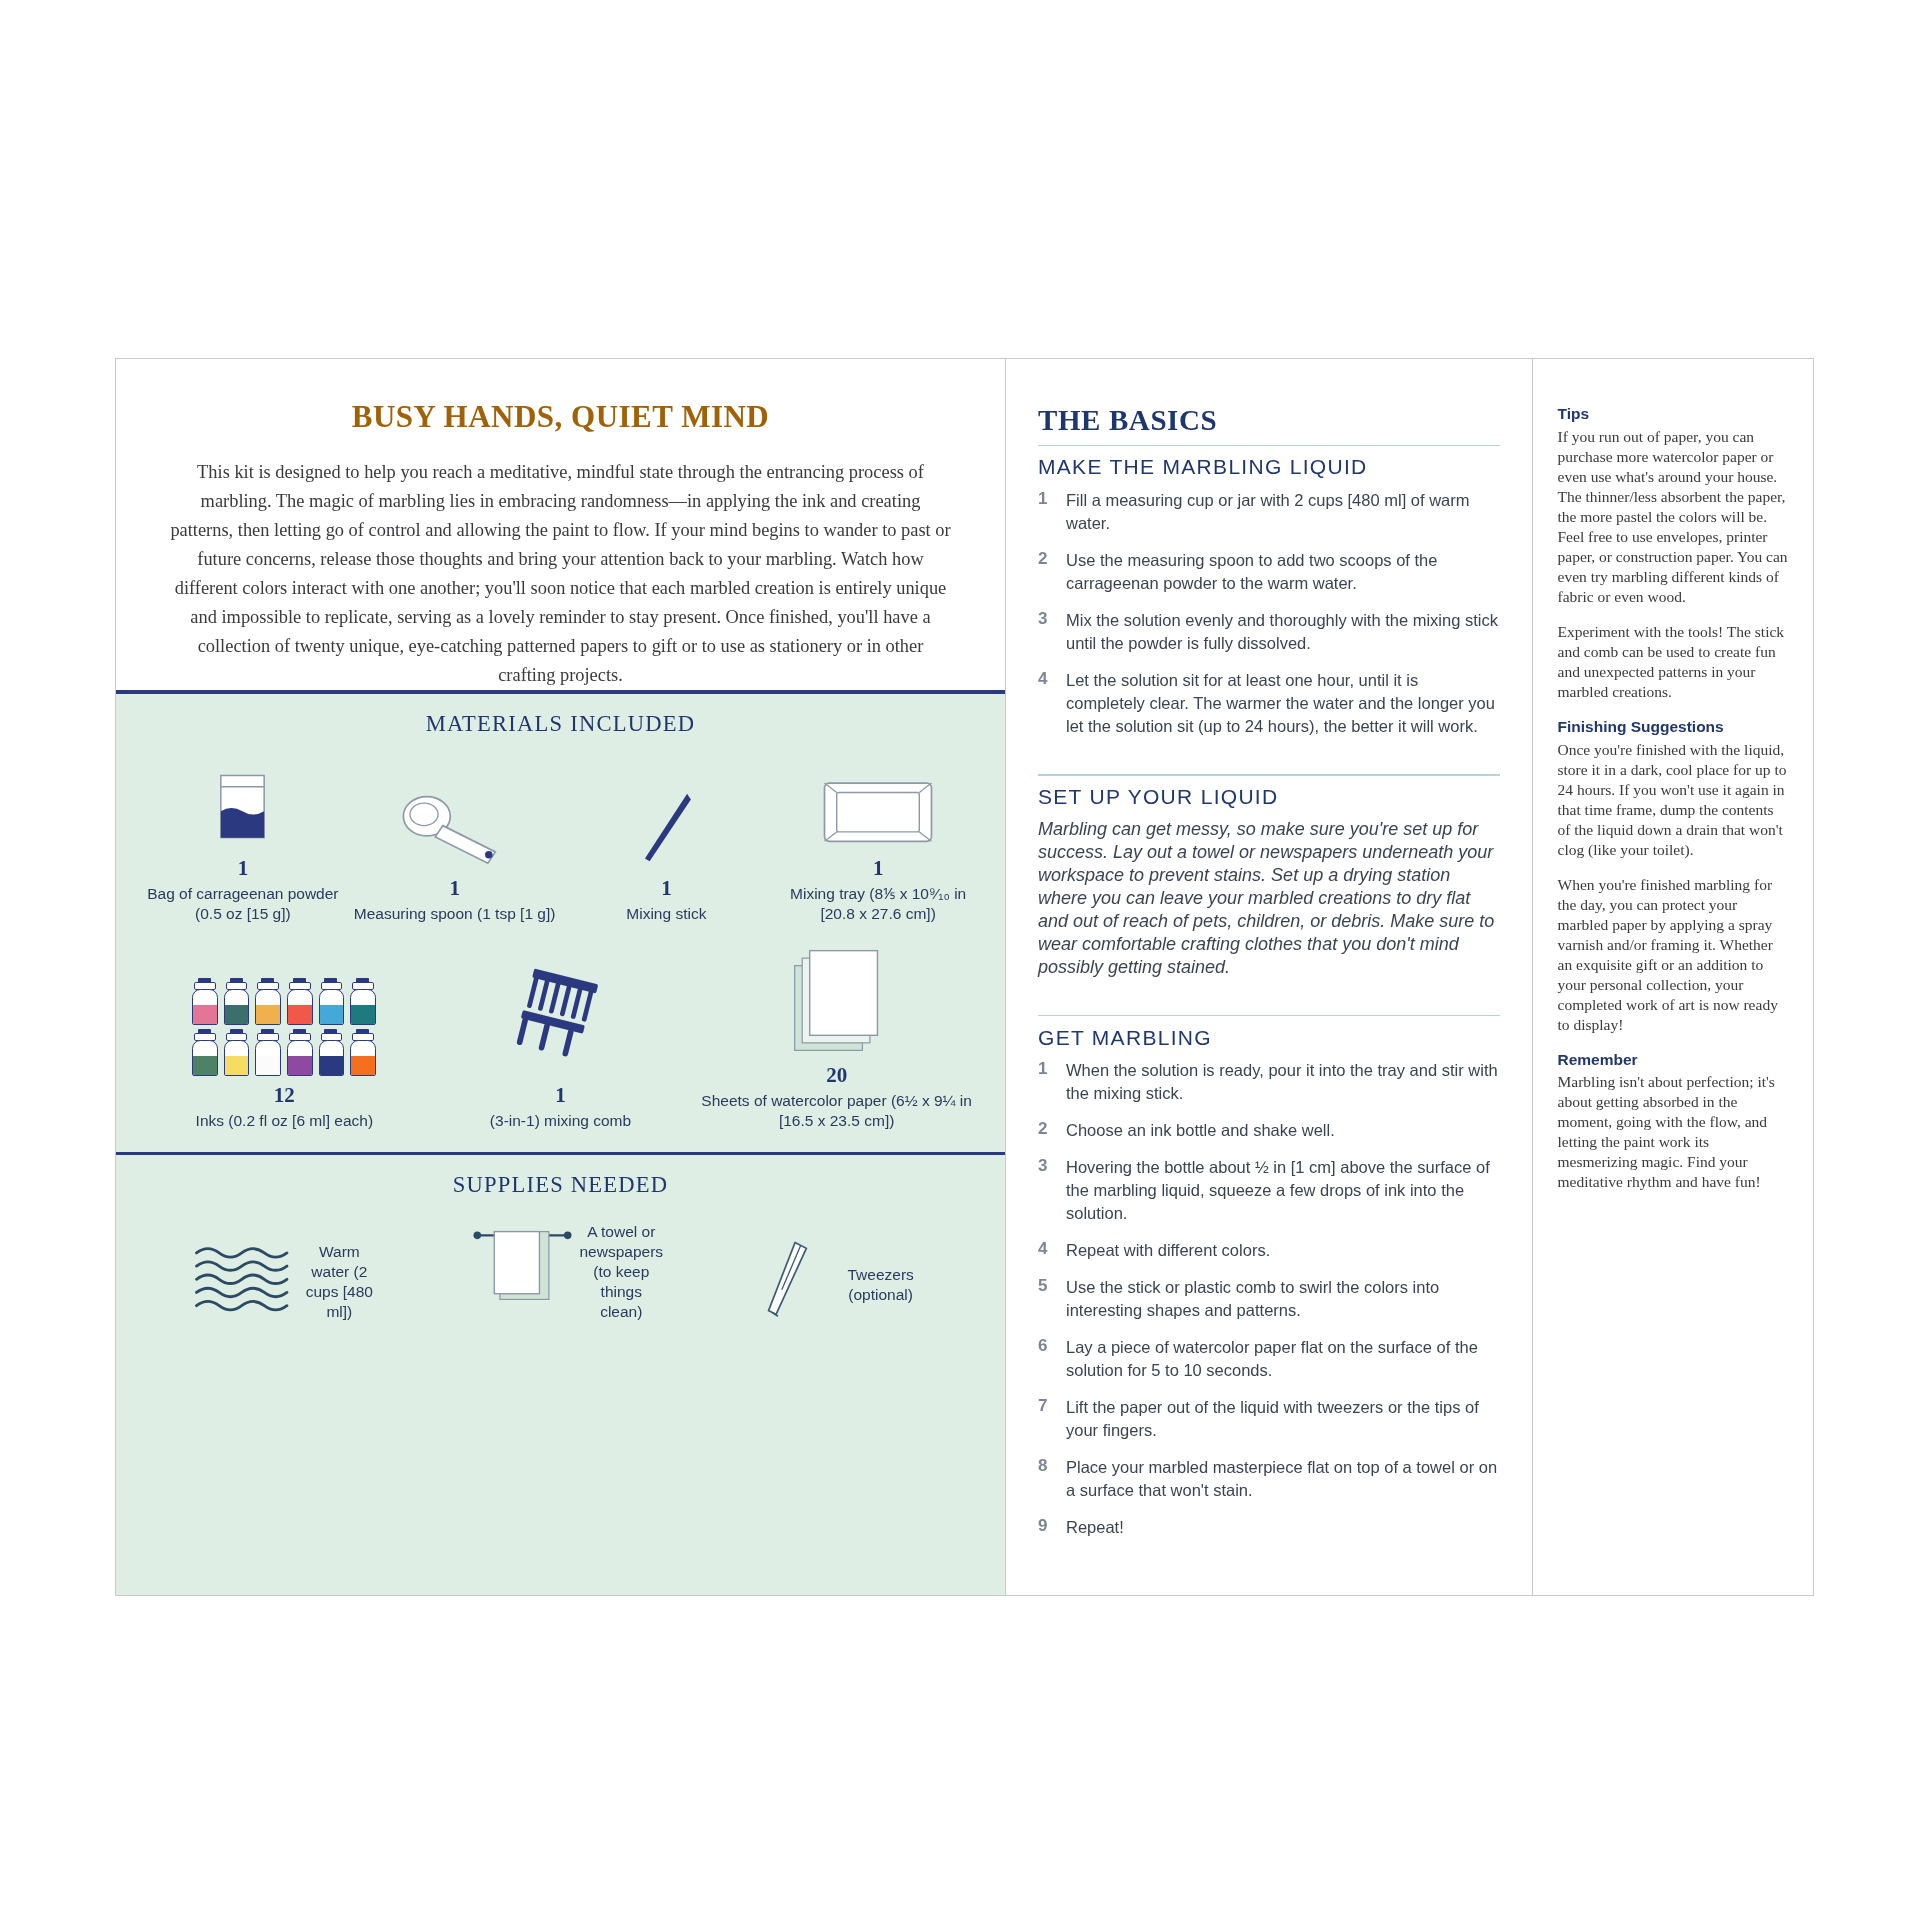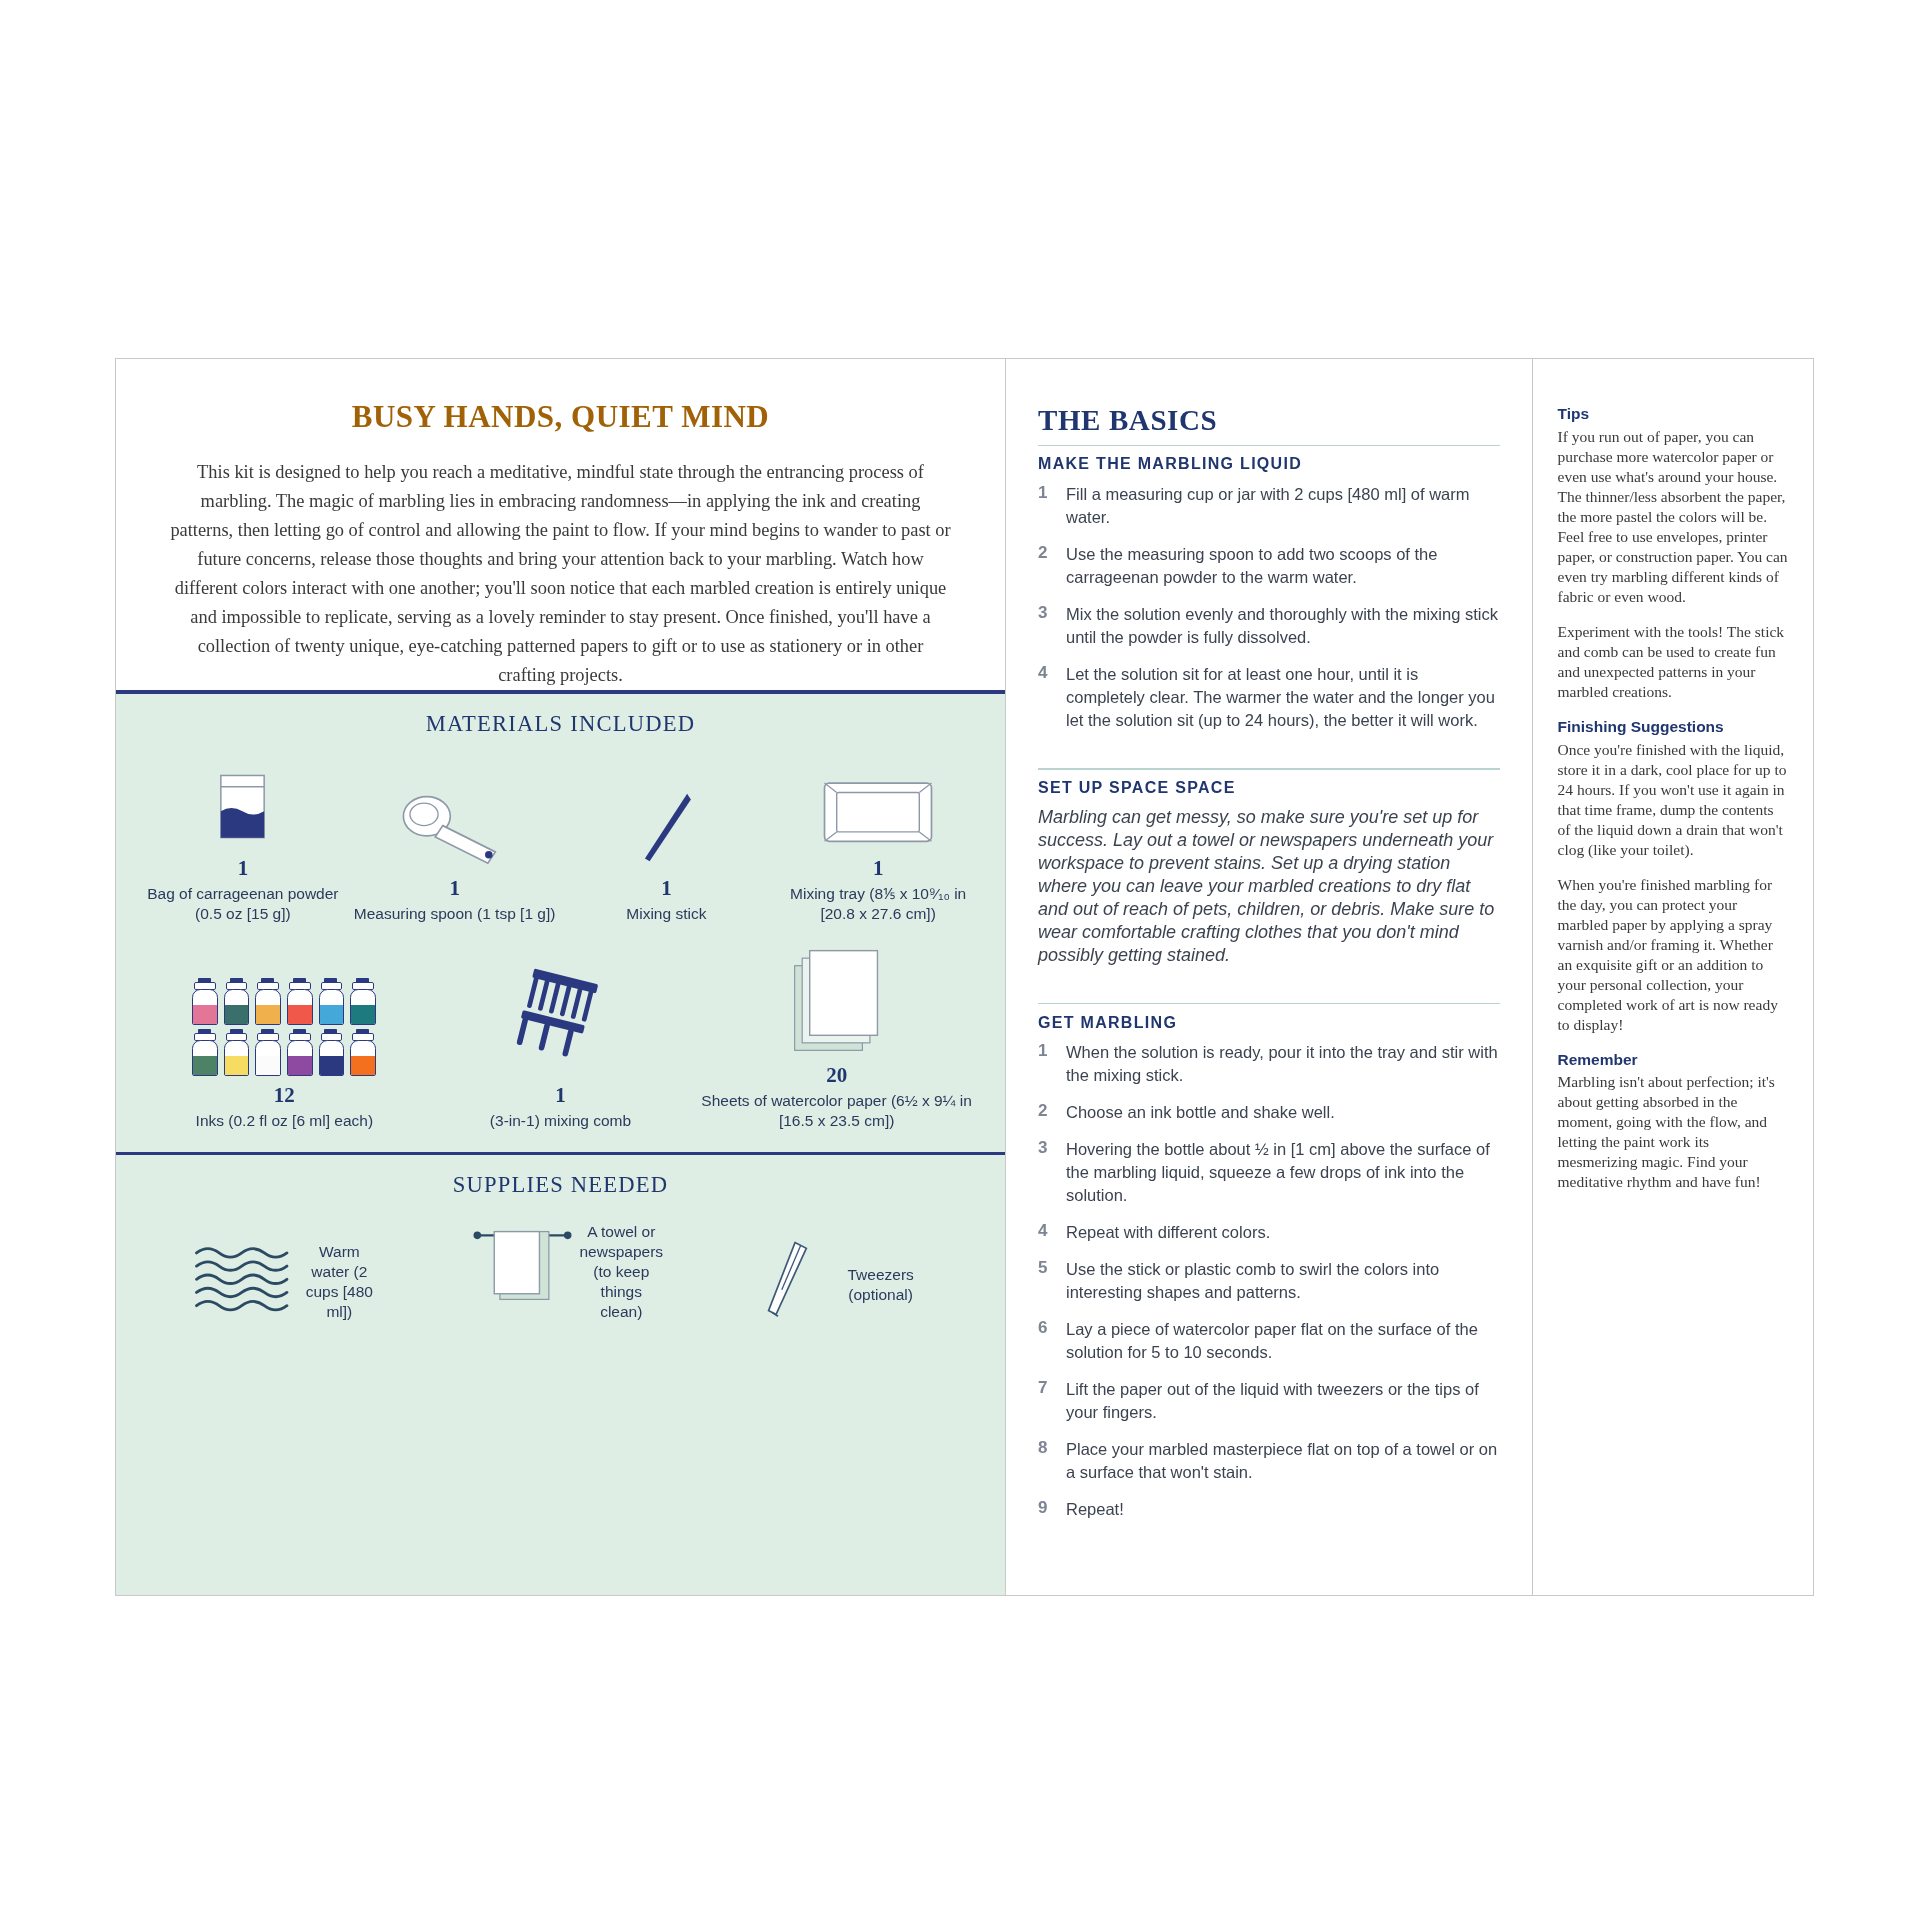--- a/index.html
+++ b/index.html
@@ -55,21 +55,21 @@
   .b-fill{position:absolute;left:0;bottom:0;width:100%;height:56%;}
 
   
   .col-mid{width:527px;box-sizing:border-box;padding:45px 32px 19px 32px;border-right:0.9px solid #c9c9c9;}
   .basics-title{
     font-family:"Liberation Serif", serif;font-weight:bold;color:#20366f;
     font-size:29px;letter-spacing:0.6px;margin:0 0 7.5px 0;
   }
   .sec-rule{height:1.4px;background:#b9d4d0;margin:5.6px 0 9.4px 0;}
   .sec-head{
-    color:#20366f;font-weight:bold;font-size:16px;letter-spacing:1.3px;
+    color:#20366f;font-weight:normal;font-size:21px;letter-spacing:1.3px;
     margin:0 0 9.4px 0;
   }
   .step{display:flex;margin-bottom:14px;}
   .step-num{
     width:28px;flex:0 0 28px;color:#7d8595;font-size:17px;font-weight:bold;
     font-family:"Liberation Sans", sans-serif;
   }
   .step-txt{color:#3c4350;font-size:16.5px;line-height:23px;flex:1;}
   .sec-body{color:#3c4350;font-size:18px;line-height:23px;margin:0 0 13px 0;font-style:italic;}
   .sec-gap{height:17px;}
@@ -358,21 +358,21 @@
         <div class="step">
           <div class="step-num">3</div>
           <div class="step-txt">Mix the solution evenly and thoroughly with the mixing stick until the powder is fully dissolved.</div>
         </div>
         <div class="step">
           <div class="step-num">4</div>
           <div class="step-txt">Let the solution sit for at least one hour, until it is completely clear. The warmer the water and the longer you let the solution sit (up to 24 hours), the better it will work.</div>
         </div>
         <div class="sec-gap"></div>
         <div class="sec-rule"></div>
-        <div class="sec-head">SET UP SPACE SPACE</div>
+        <div class="sec-head">SET UP YOUR LIQUID</div>
         <div class="sec-body">Marbling can get messy, so make sure you're set up for success. Lay out a towel or newspapers underneath your workspace to prevent stains. Set up a drying station where you can leave your marbled creations to dry flat and out of reach of pets, children, or debris. Make sure to wear comfortable crafting clothes that you don't mind possibly getting stained.</div>
         <div class="sec-gap"></div>
         <div class="sec-rule"></div>
         <div class="sec-head">GET MARBLING</div>
         <div class="step">
           <div class="step-num">1</div>
           <div class="step-txt">When the solution is ready, pour it into the tray and stir with the mixing stick.</div>
         </div>
         <div class="step">
           <div class="step-num">2</div>

